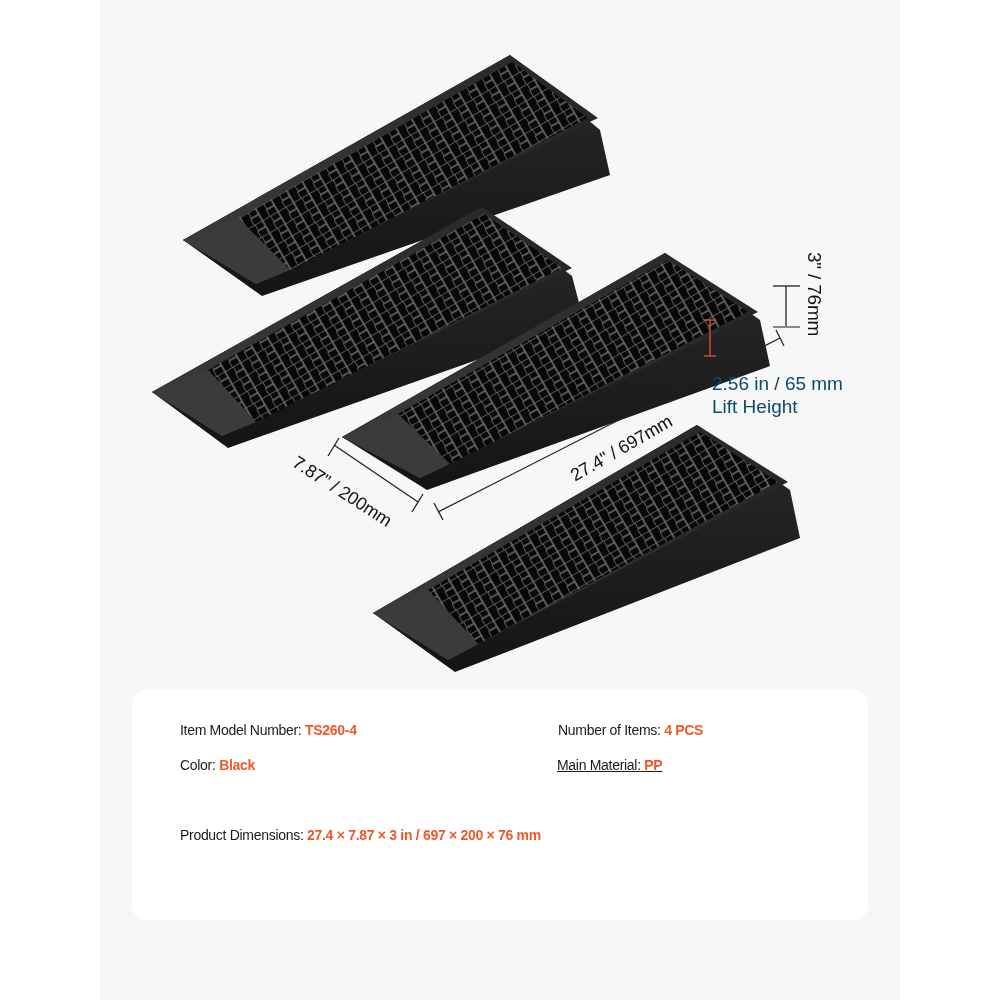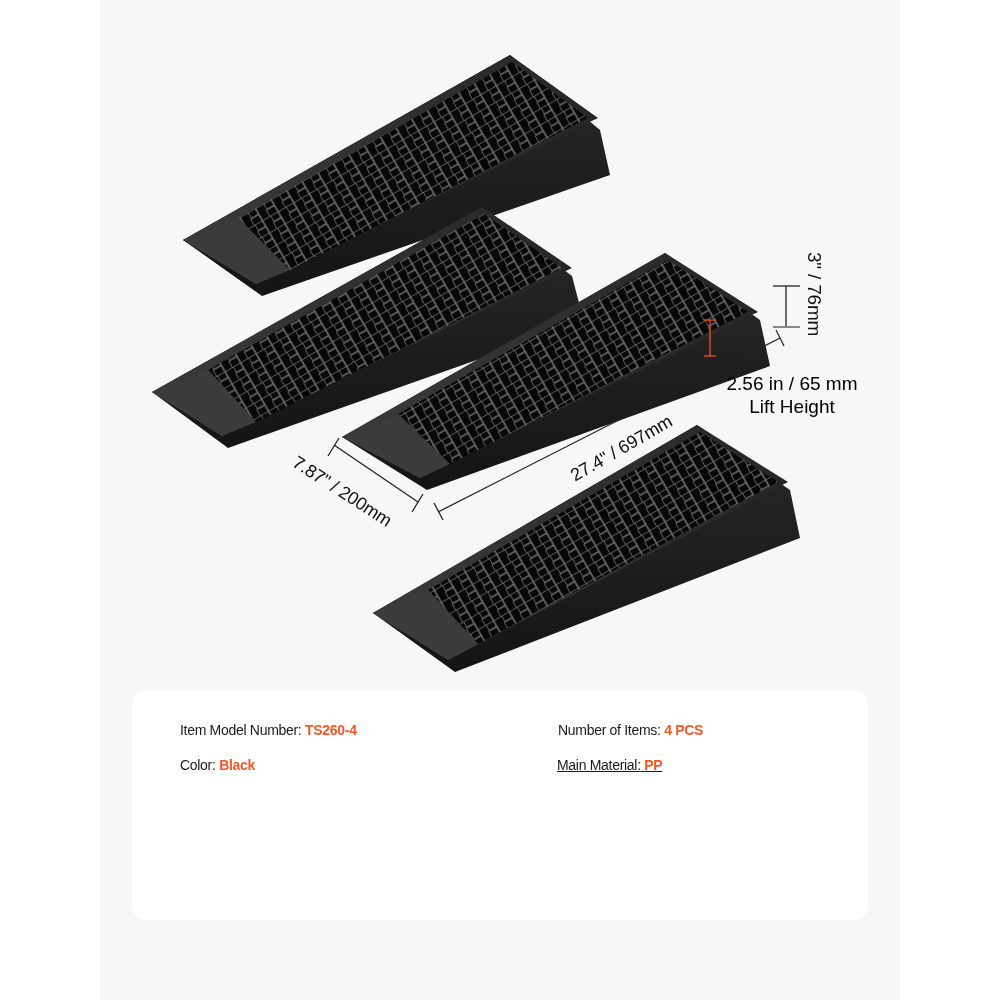--- a/index.html
+++ b/index.html
@@ -6,21 +6,21 @@
   body {
     width: 1000px; height: 1000px; background: #ffffff; position: relative; overflow: hidden;
     font-family: "Liberation Sans", "DejaVu Sans", sans-serif;
   }
   .panel {
     position: absolute; left: 100px; top: 0; width: 800px; height: 1000px; background: #f7f7f7;
   }
   .scene { position: absolute; left: 0; top: 0; width: 1000px; height: 690px; }
   .dim-label { position: absolute; color: #111; font-size: 18px; white-space: nowrap; letter-spacing: -0.2px; }
   .dim-rot { transform-origin: left top; }
-  .lift { position: absolute; left: 712px; top: 372px; width: 160px; text-align: center; font-size: 19px; color: #000000; line-height: 23px; }
+  .lift { position: absolute; left: 712px; top: 372px; width: 160px; text-align: left; font-size: 19px; color: #0c4a6e; line-height: 23px; }
   .card {
     position: absolute; left: 132px; top: 690px; width: 736px; height: 230px;
     background: #ffffff; border-radius: 14px;
   }
   .spec { position: absolute; font-size: 14px; color: #1a1a1a; white-space: nowrap; letter-spacing: -0.3px; }
   .spec .val { color: #f0582a; font-weight: bold; }
 </style>
 </head>
 <body>
 
@@ -112,13 +112,17 @@
     <span class="val">4 PCS</span>
   </div>
   <div class="spec" style="left:48px; top:67px;">
     <span>Color:</span>
     <span class="val">Black</span>
   </div>
   <div class="spec" style="left:425px; top:67px;text-decoration:underline;">
     <span>Main Material:</span>
     <span class="val">PP</span>
   </div>
+  <div class="spec" style="left:48px; top:137px;">
+    <span>Product Dimensions:</span>
+    <span class="val">27.4 × 7.87 × 3 in / 697 × 200 × 76 mm</span>
+  </div>
 </div>
 
 </body></html>

